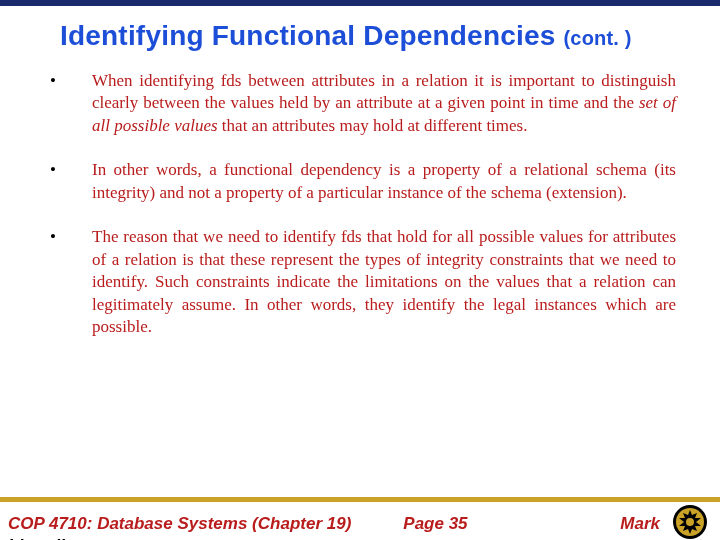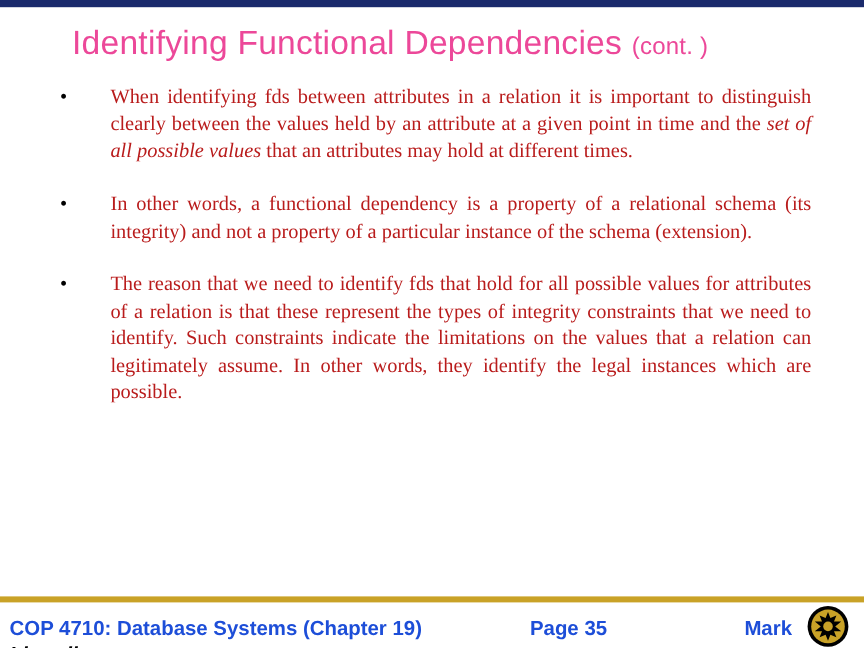--- a/index.html
+++ b/index.html
@@ -15,22 +15,22 @@
     width: 100%;
     height: 6px;
     background: #1a2a6c;
   }
   .title-area {
     padding: 14px 40px 18px 60px;
   }
   .title {
     font-family: Arial, Helvetica, sans-serif;
     font-size: 28px;
-    font-weight: 400;
-    color: #ec4899;
+    font-weight: 700;
+    color: #1d4ed8;
     letter-spacing: 0.2px;
   }
   .title .cont {
     font-size: 20px;
   }
   .content {
     padding: 0 44px 0 44px;
   }
   .bullet-row {
     display: flex;
@@ -66,28 +66,29 @@
     height: 5px;
     background: #c9a227;
   }
   .footer {
     display: flex;
     align-items: center;
     padding: 6px 12px 0 8px;
     font-family: Arial, Helvetica, sans-serif;
     font-size: 17px;
     font-weight: 700;
-    color: #1d4ed8;
+    font-style: italic;
+    color: #b91c1c;
   }
   .footer .course {
     flex: 0 0 auto;
   }
   .footer .page {
     flex: 0 0 auto;
-    margin-left: 90px;
+    margin-left: 52px;
   }
   .footer .author {
     margin-left: auto;
     margin-right: 12px;
   }
   .logo {
     width: 36px;
     height: 36px;
     flex: 0 0 auto;
     margin-top: -4px;

